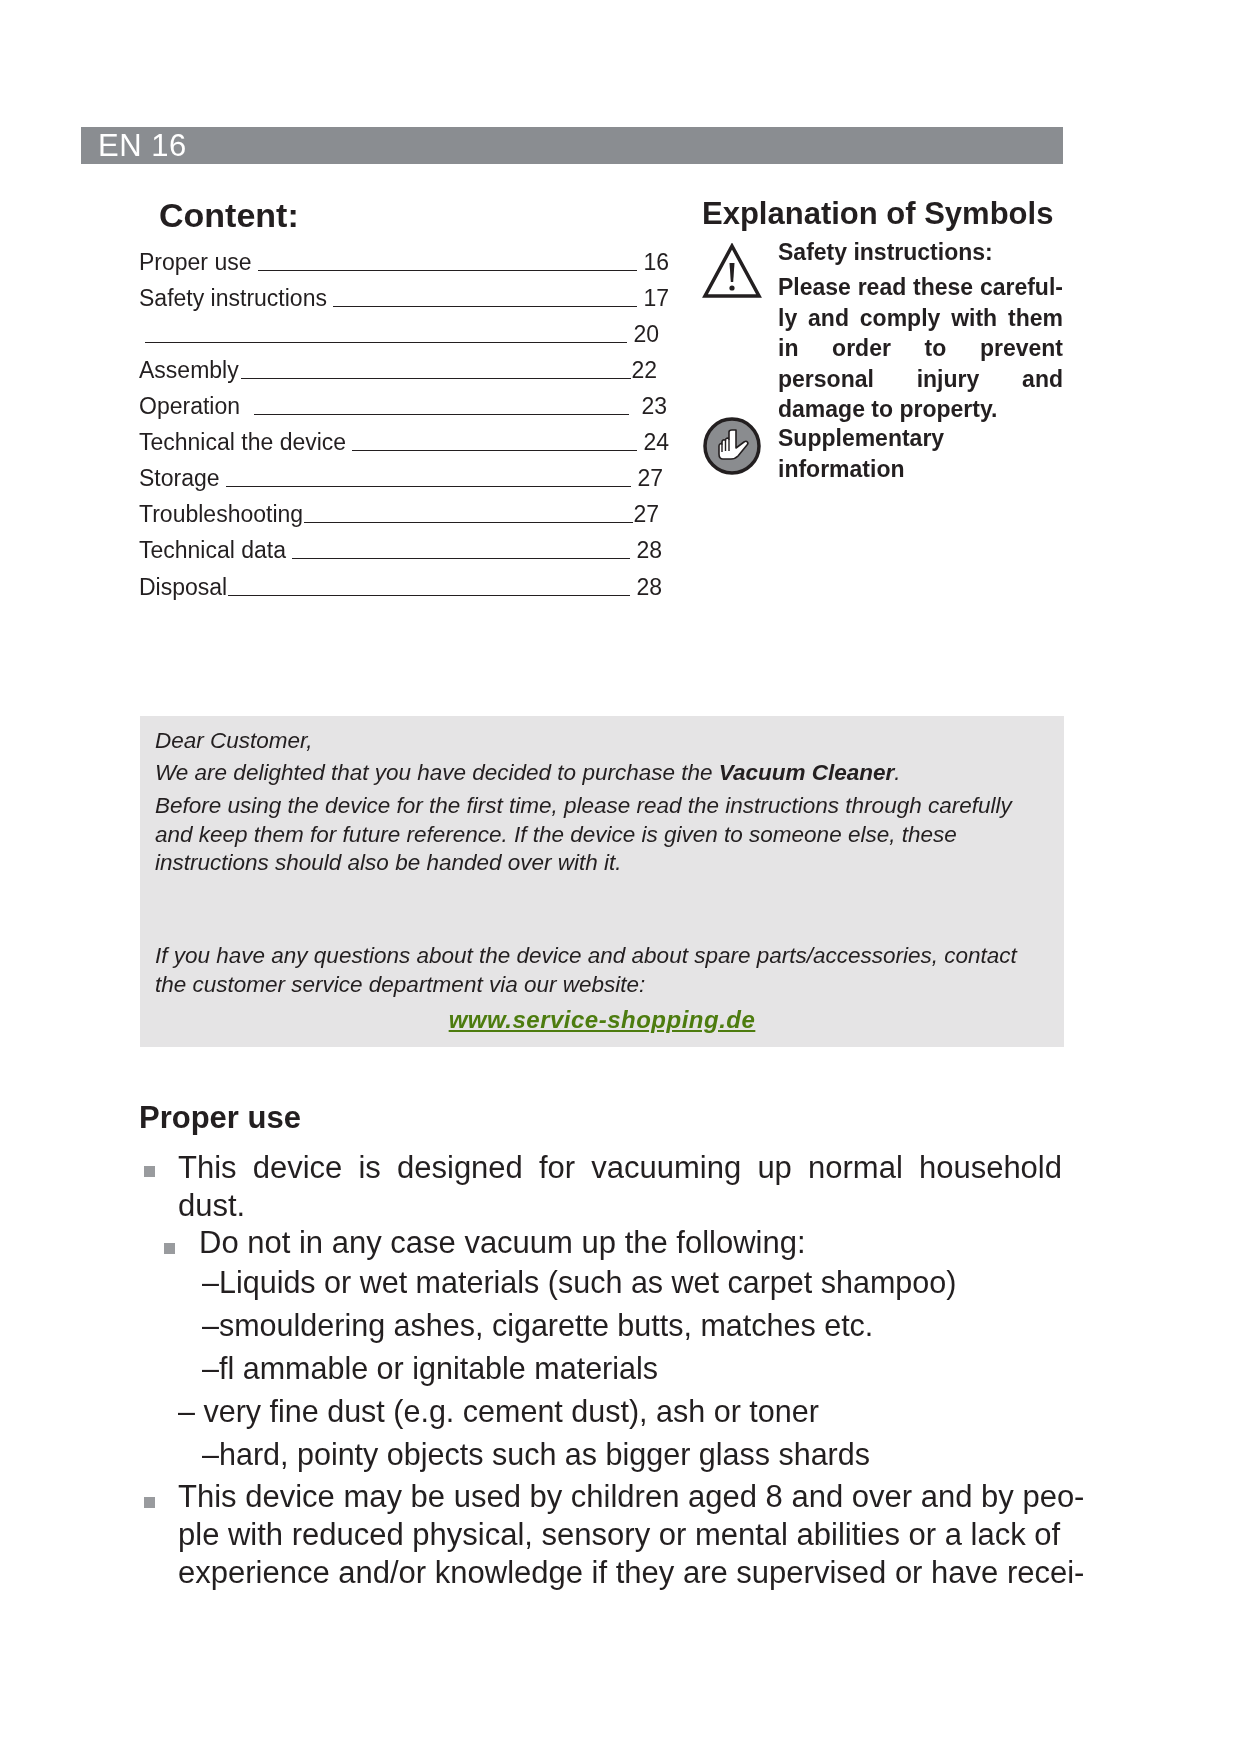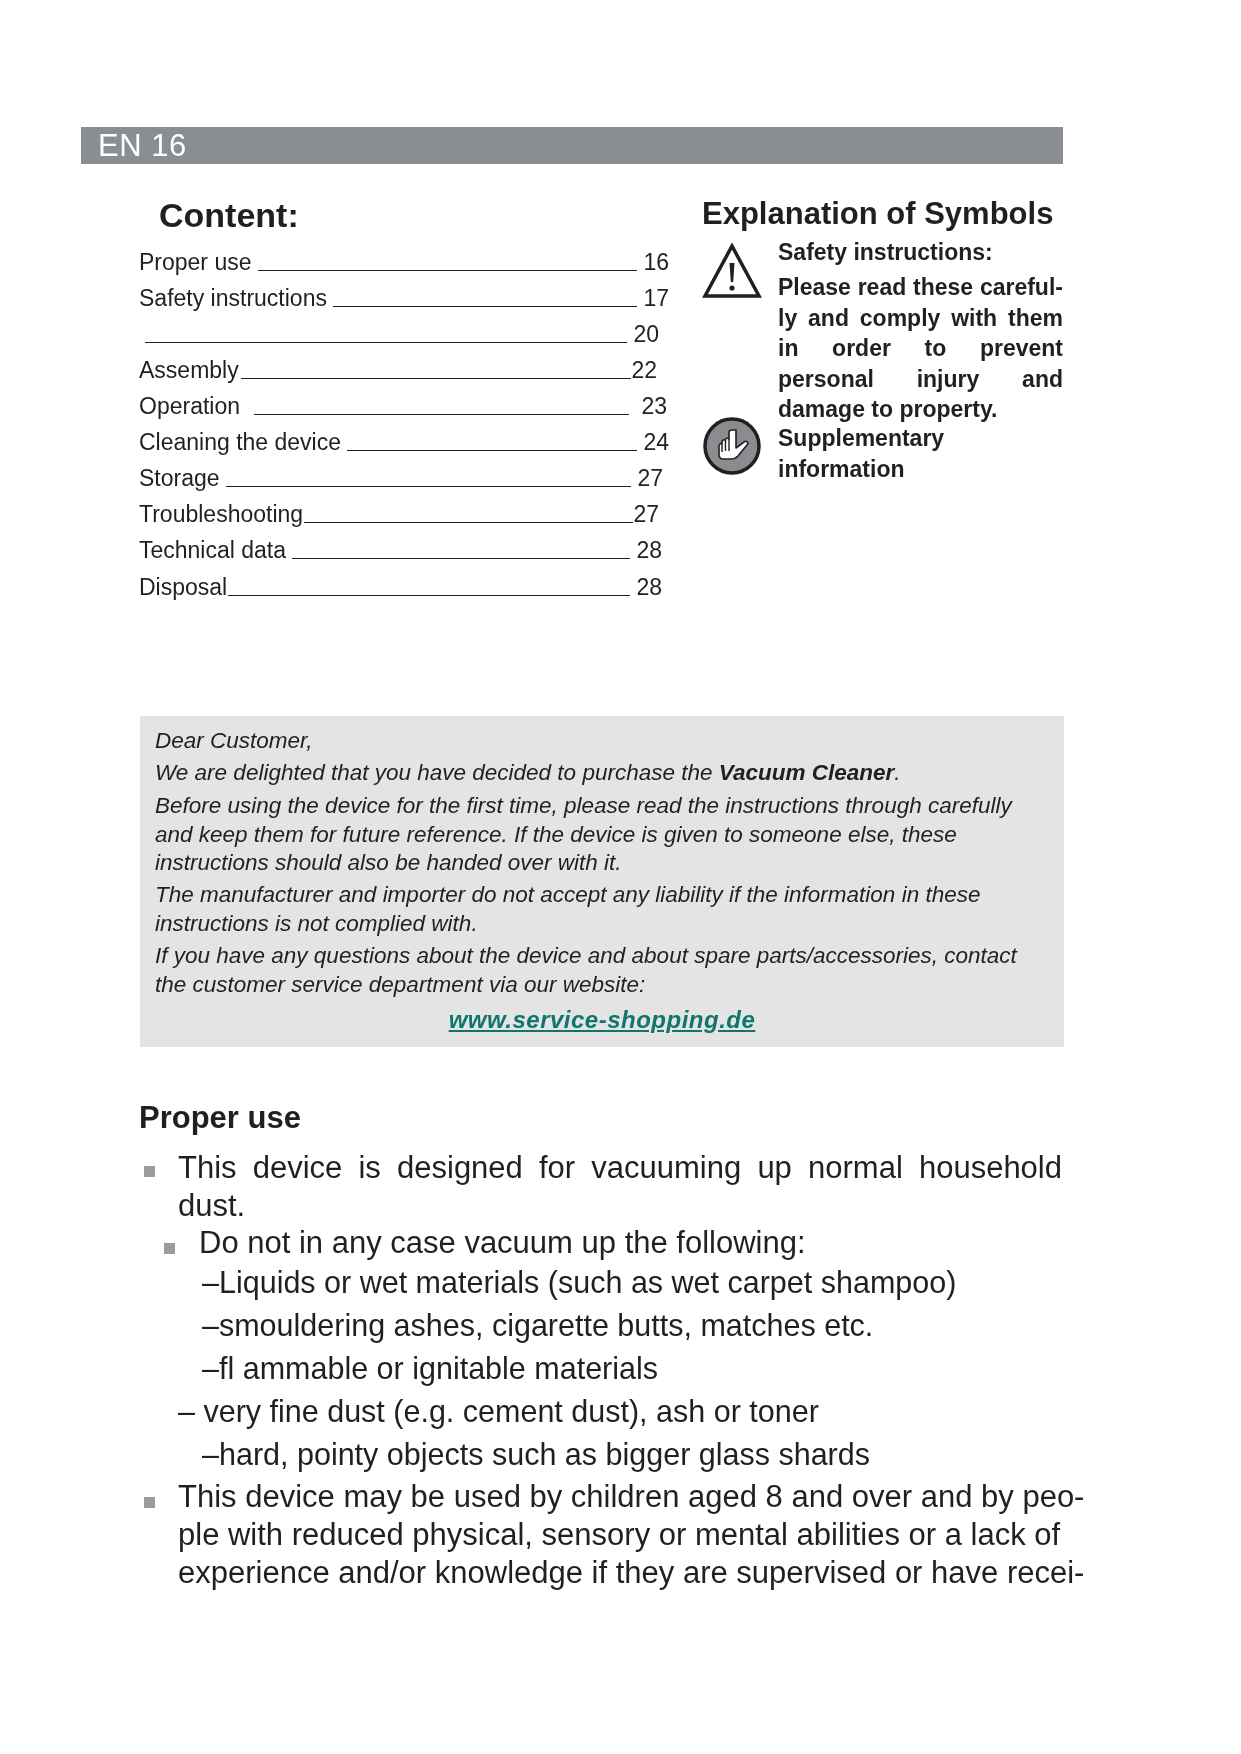--- a/index.html
+++ b/index.html
@@ -21,21 +21,21 @@
   #sym-safety-desc { top:272px; hyphens:manual; }
   #sym-supp { top:423px; }
   #intro-box { left:140px; top:716px; width:924px; height:331px; background:#e5e4e5;font-style:italic; }
   .intro-p { position:absolute; left:15px; width:895px; font-size:22.5px; line-height:28.5px; }
   #intro-greeting { top:11px; }
   #intro-p1 { top:43px; }
   #intro-p2 { top:76px; }
   #intro-p3 { top:165px; }
   #intro-p4 { top:226px; }
   #intro-url { position:absolute; left:0; width:924px; top:290px; text-align:center; font-size:24px; font-weight:bold; letter-spacing:0.5px; }
-  #intro-url a { color:#0f766e; text-decoration:underline; }
+  #intro-url a { color:#4d7c0f; text-decoration:underline; }
   #proper-title { left:139px; top:1100px; font-size:31px; font-weight:bold; }
   .bullet { position:absolute; width:11px; height:11px; background:#999b9e; }
   .body-text { position:absolute; font-size:31px; line-height:38px; }
   #pu-b1 { left:144px; top:1166px; }
   #pu-t1 { left:178px; top:1149px; width:884px; text-align:justify; text-align-last:left; }
   #pu-b2 { left:164px; top:1243px; }
   #pu-t2 { left:199px; top:1224px; }
   .dash { position:absolute; font-size:30.5px; line-height:38px; white-space:nowrap; }
   #pu-d1 { left:202px; top:1263px; }
   #pu-d2 { left:202px; top:1306px; }
@@ -72,21 +72,21 @@
   <span class="lbl">Assembly</span>
   <span class="lead" style="margin:0 0 5px 2px"></span>
   <span class="pg">22</span>
 </div>
 <div class="toc-row" style="top:390px;width:528px">
   <span class="lbl">Operation</span>
   <span class="lead" style="margin:0 12px 5px 14px"></span>
   <span class="pg">23</span>
 </div>
 <div class="toc-row" style="top:426px">
-  <span class="lbl">Cleaning the device</span>
+  <span class="lbl">Technical the device</span>
   <span class="lead"></span>
   <span class="pg">24</span>
 </div>
 <div class="toc-row" style="top:462px;width:524px">
   <span class="lbl">Storage</span>
   <span class="lead"></span>
   <span class="pg">27</span>
 </div>
 <div class="toc-row" style="top:498px;width:520px">
   <span class="lbl">Troubleshooting</span>
@@ -122,21 +122,20 @@
     <path d="M30 14 L34 14 L34 32 L42 26 C45 24 47 27 45 29 L36 40 C34 42 32 43 29 43 L21 43 C18 43 17 41 17 38 L17 30 C17 28 19 27 20 28 L20 26 C20 24 22 23 23.5 24.5 L23.5 24 C23.5 22 26 21.5 27 23 L27 16 C27 14.5 28.5 14 30 14 Z" fill="#ffffff" stroke="#231f20" stroke-width="1.6" stroke-linejoin="round"></path>
     <path d="M20 28 L20 36 M23.5 24.5 L23.5 35 M27 23 L27 35" stroke="#231f20" stroke-width="1.4" fill="none"></path>
   </svg>
 </div>
 <div id="sym-supp" class="sym-text">Supplementary information</div>
 
 <div id="intro-box" class="abs">
   <div id="intro-greeting" class="intro-p">Dear Customer,</div>
   <div id="intro-p1" class="intro-p"><span>We are delighted that you have decided to purchase the </span><b>Vacuum Cleaner</b><span>.</span></div>
   <div id="intro-p2" class="intro-p">Before using the device for the first time, please read the instructions through carefully and keep them for future reference. If the device is given to someone else, these instructions should also be handed over with it.</div>
-  <div id="intro-p3" class="intro-p">The manufacturer and importer do not accept any liability if the information in these instructions is not complied with.</div>
   <div id="intro-p4" class="intro-p">If you have any questions about the device and about spare parts/accessories, contact the customer service department via our website:</div>
   <div id="intro-url"><a>www.service-shopping.de</a></div>
 </div>
 
 <div id="proper-title" class="abs">Proper use</div>
 
 <div id="pu-b1" class="bullet"></div>
 <div id="pu-t1" class="body-text">This device is designed for vacuuming up normal household dust.</div>
 
 <div id="pu-b2" class="bullet"></div>

